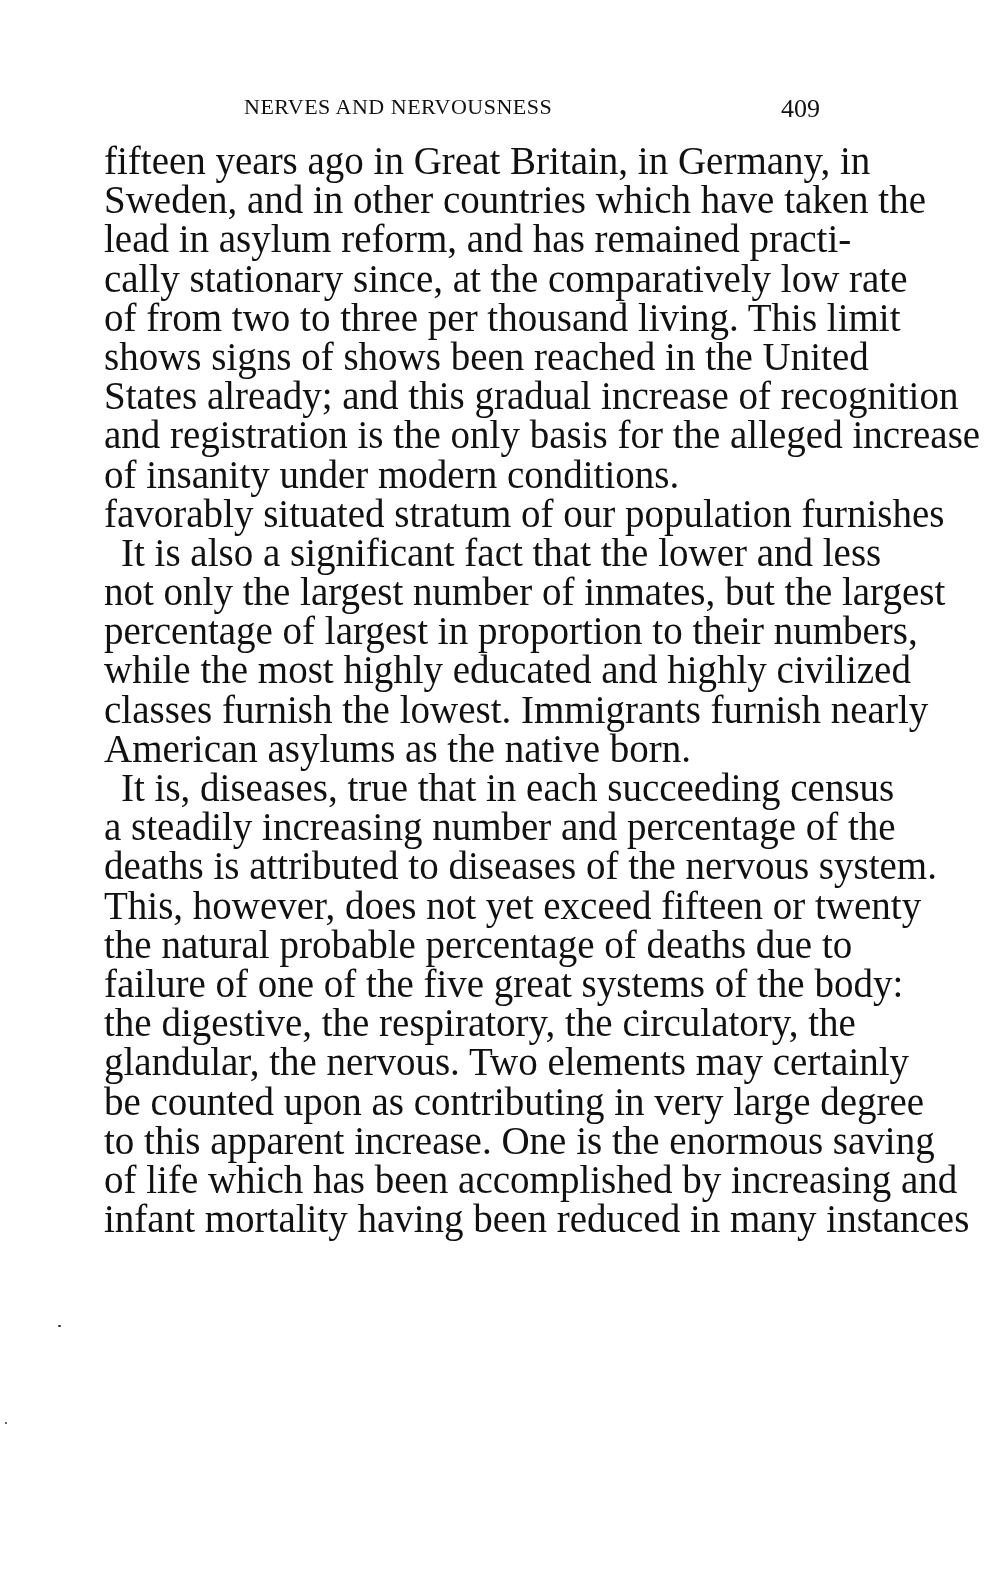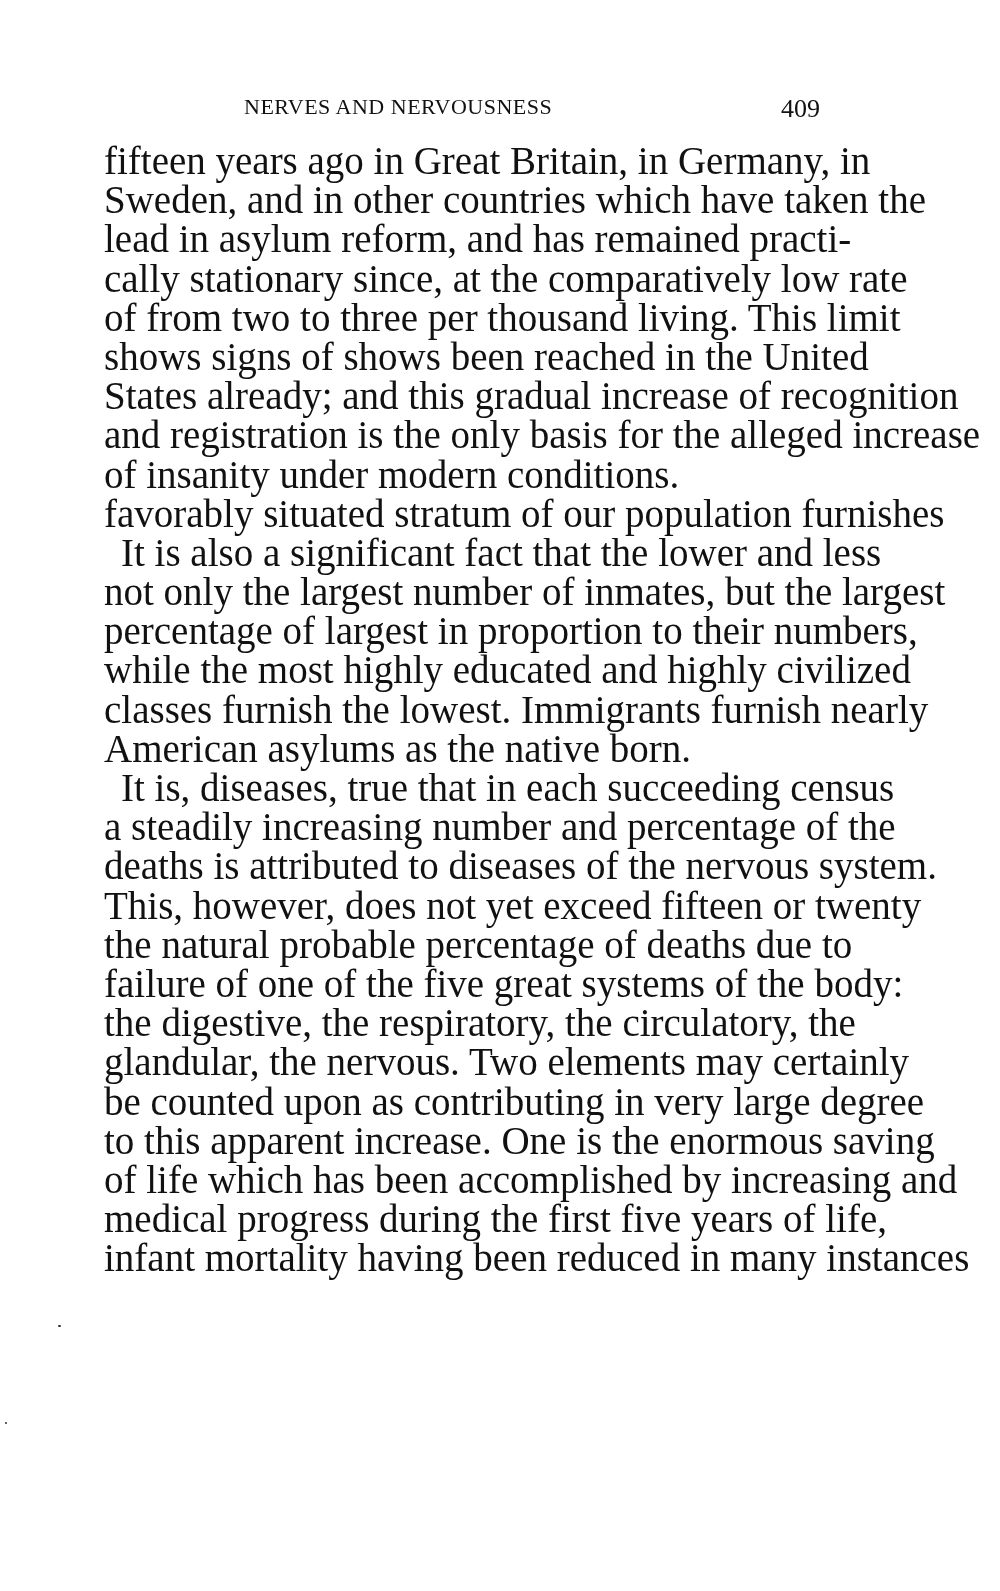--- a/index.html
+++ b/index.html
@@ -109,20 +109,19 @@
       <div class="line">a steadily increasing number and percentage of the</div>
       <div class="line">deaths is attributed to diseases of the nervous system.</div>
       <div class="line">This, however, does not yet exceed fifteen or twenty</div>
       <div class="line">the natural probable percentage of deaths due to</div>
       <div class="line">failure of one of the five great systems of the body:</div>
       <div class="line">the digestive, the respiratory, the circulatory, the</div>
       <div class="line">glandular, the nervous. Two elements may certainly</div>
       <div class="line">be counted upon as contributing in very large degree</div>
       <div class="line">to this apparent increase. One is the enormous saving</div>
       <div class="line">of life which has been accomplished by increasing and</div>
-      <div class="line">medical progress during the first five years of life,</div>
       <div class="line">infant mortality having been reduced in many instances</div>
     </div>
   </div>
 </div>
 
 <span class="speck" style="left:58px; top:1325px;"></span>
 <span class="speck" style="left:5px; top:1422px; width:2px;"></span>
 
 </body></html>

